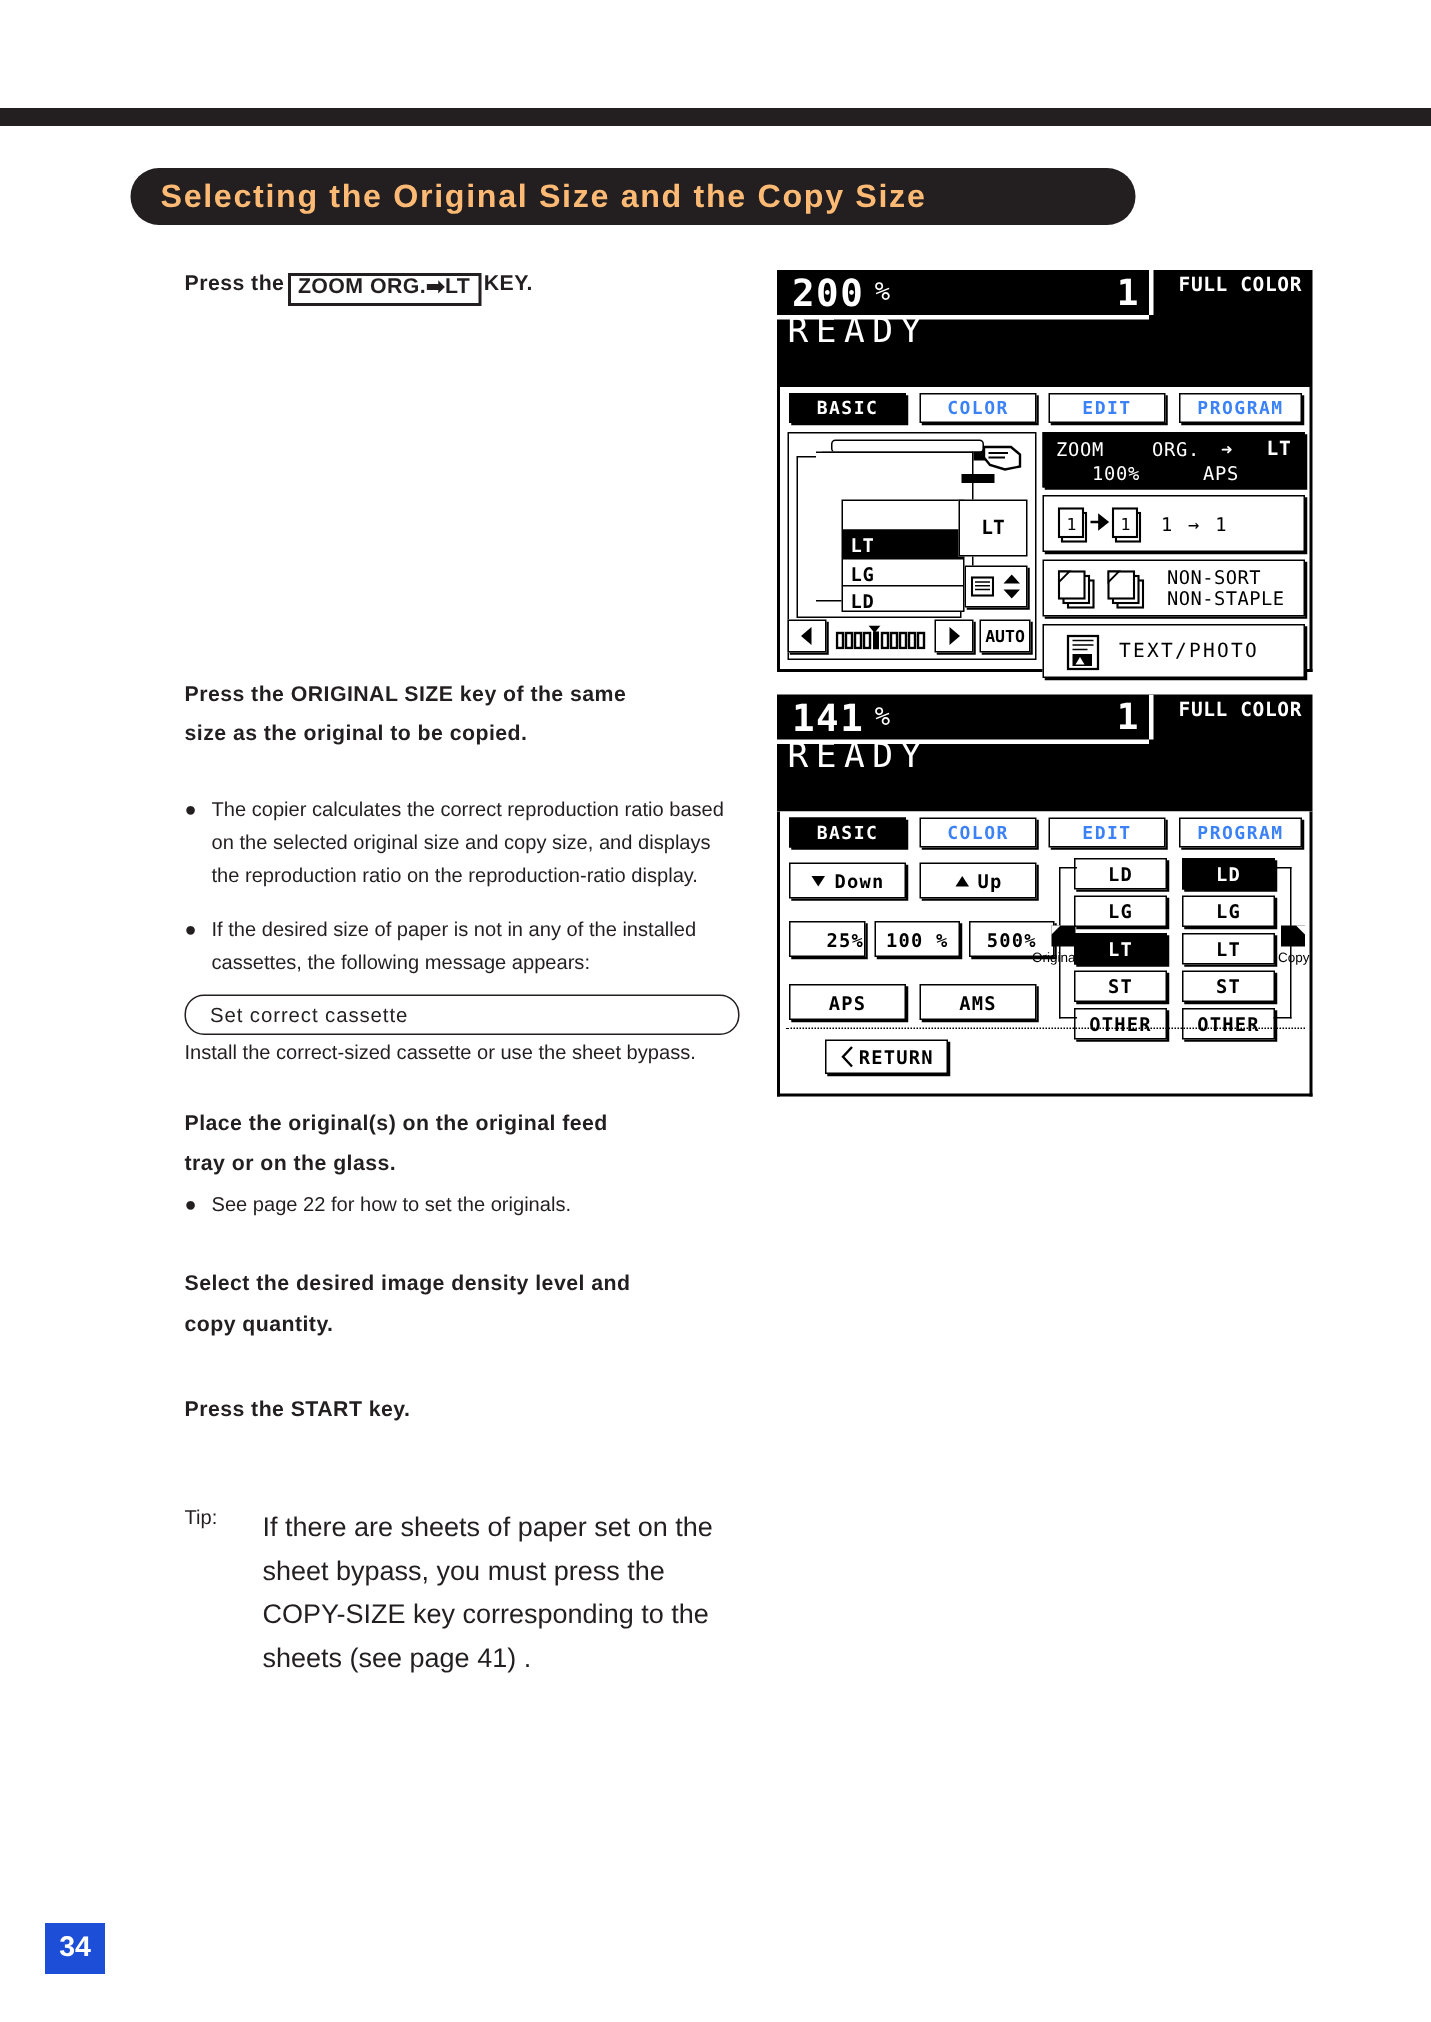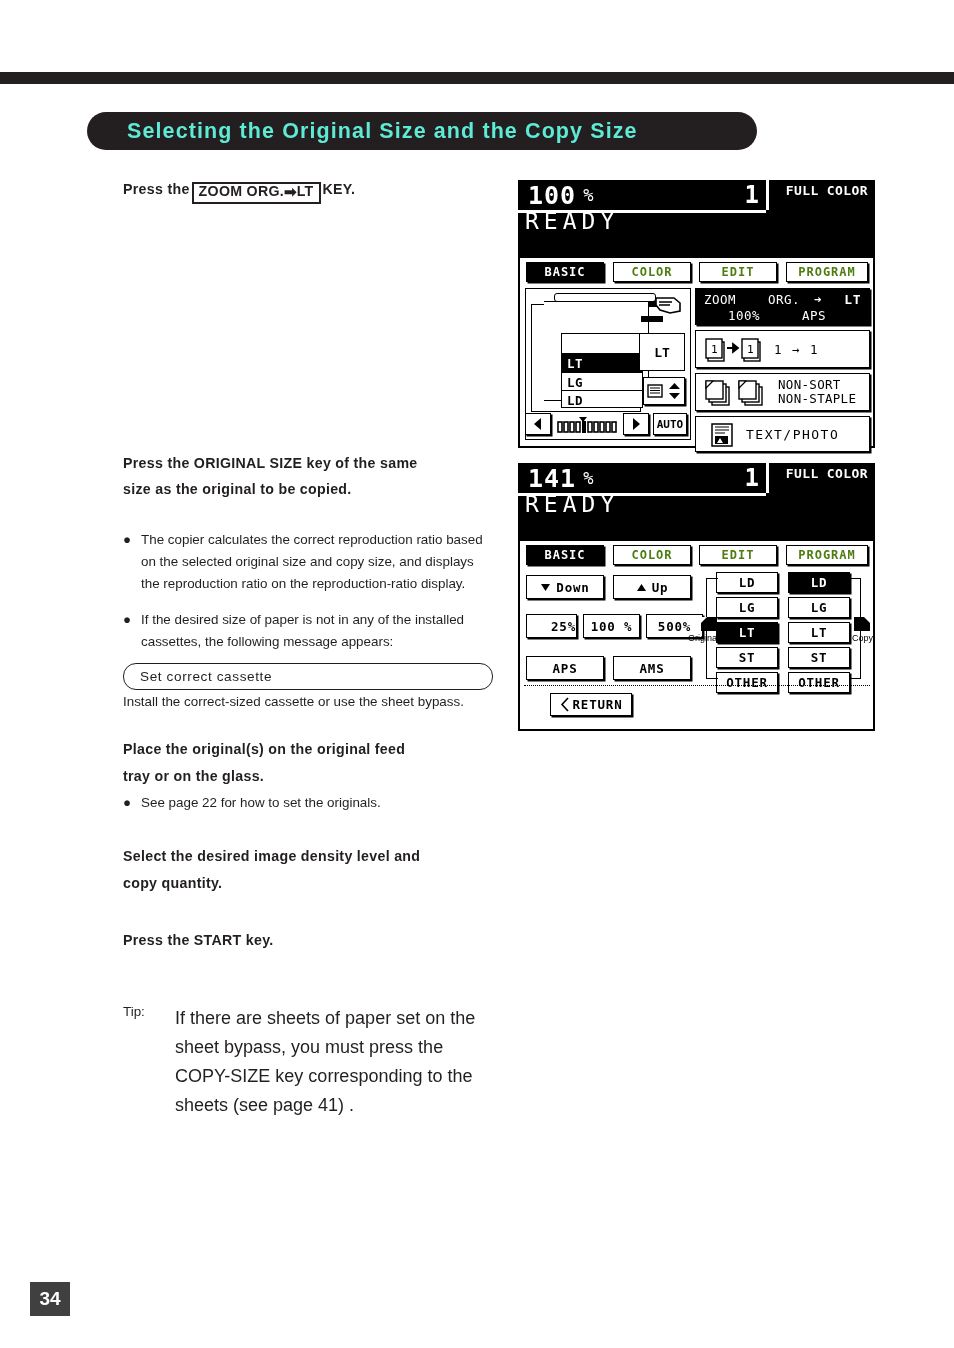--- a/index.html
+++ b/index.html
@@ -20,22 +20,22 @@
     background:#231f20;
   }
 
   
   .title-banner{
     position:absolute;left:87px;top:112px;width:670px;height:38px;
     background:#231f20;border-radius:19px;
     display:flex;align-items:center;
   }
   .title-banner .t{
-    color:#5eead4;font-size:21.5px;font-weight:bold;
-    letter-spacing:1.1px;margin-left:40px;white-space:nowrap;
+    color:#fdba74;font-size:21.5px;font-weight:bold;
+    letter-spacing:1.1px;margin-left:20px;white-space:nowrap;
   }
 
   
   .col-left{position:absolute;left:123px;top:176px;width:372px;}
   .step-head{
     font-size:14.2px;font-weight:bold;line-height:1.88;
     letter-spacing:.3px;margin:0;
   }
   .body-txt{
     font-size:13.4px;line-height:1.62;letter-spacing:0px;margin:0;
@@ -66,21 +66,21 @@
   .gap-m{height:24px;}
   .gap-l{height:30px;}
 
   .tip-row{display:flex;margin-top:2px;}
   .tip-label{flex:0 0 auto;width:52px;font-size:13.4px;font-weight:normal;}
   .tip-text{flex:1 1 auto;font-size:18px;line-height:1.62;}
 
   
   .pagenum{
     position:absolute;left:30px;top:1282px;width:40px;height:34px;
-    background:#404040;color:#fff;font-size:19px;font-weight:bold;
+    background:#1d4ed8;color:#fff;font-size:19px;font-weight:bold;
     display:flex;align-items:center;justify-content:center;
   }
 
   
   .lcd{
     position:absolute;background:#ffffff;
     font-family:"DejaVu Sans Mono","Liberation Mono",monospace;
     color:#000;
   }
   #lcd1{left:518px;top:180px;width:357px;height:268px;}
@@ -116,21 +116,21 @@
   .lcd-body{
     position:relative;height:190px;
     border:2px solid #000;border-top:none;box-sizing:border-box;
     background:#fff;
   }
 
   
   .tabrow{position:absolute;left:0;top:0;width:100%;height:28px;}
   .tab{
     position:absolute;top:4px;height:20px;box-sizing:border-box;
-    border:1.5px solid #000;background:#fff;color:#4d7c0f;
+    border:1.5px solid #000;background:#fff;color:#3b82f6;
     display:flex;align-items:center;justify-content:center;
     font-size:12px;font-weight:bold;letter-spacing:1px;
     box-shadow:1.5px 1.5px 0 0 #000;
   }
   .tab.active{background:#000;color:#fff;}
 
   
   .copierbox{
     position:absolute;left:5px;top:30px;width:166px;height:152px;
     border:1.5px solid #000;box-sizing:border-box;background:#fff;
@@ -266,21 +266,21 @@
       <div class="tip-text">If there are sheets of paper set on the sheet bypass, you must press the COPY-SIZE key corresponding to the sheets (see page 41) .</div>
     </div>
   </div>
 
   <div class="pagenum">34</div>
 
   <div class="lcd" id="lcd1">
 
     <div class="lcd-status">
       <div class="ratio">
-        <span class="num">100</span>
+        <span class="num">200</span>
         <span class="pct">%</span>
       </div>
       <div class="qty">
         <span>1</span>
       </div>
       <div class="vsep"></div>
       <div class="fullcolor">FULL COLOR</div>
       <div class="ready">READY</div>
     </div>
 

